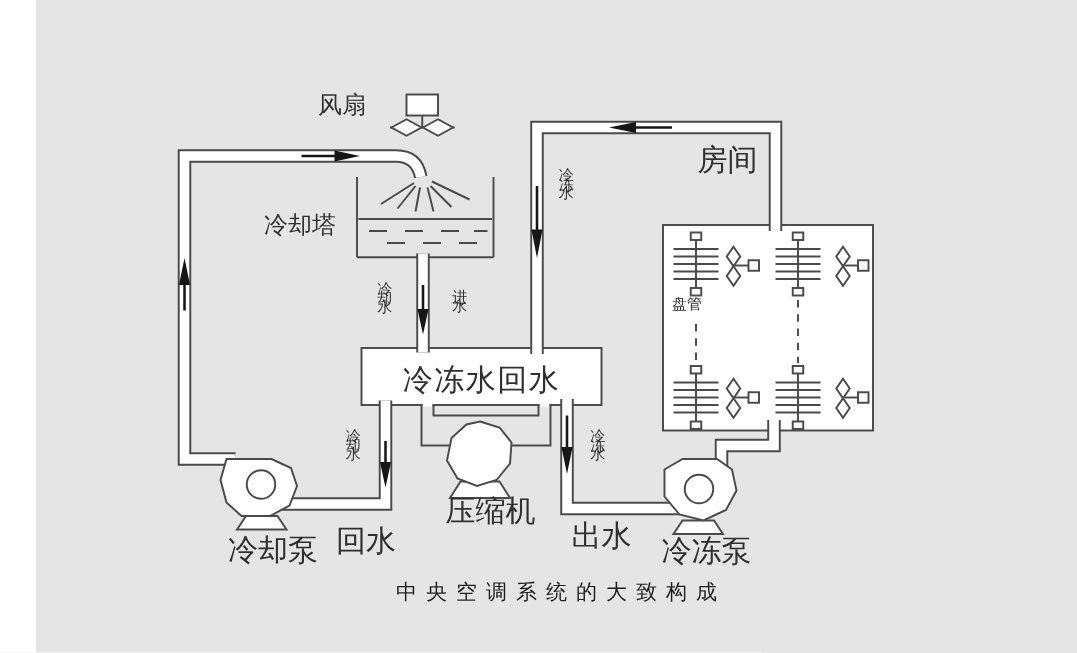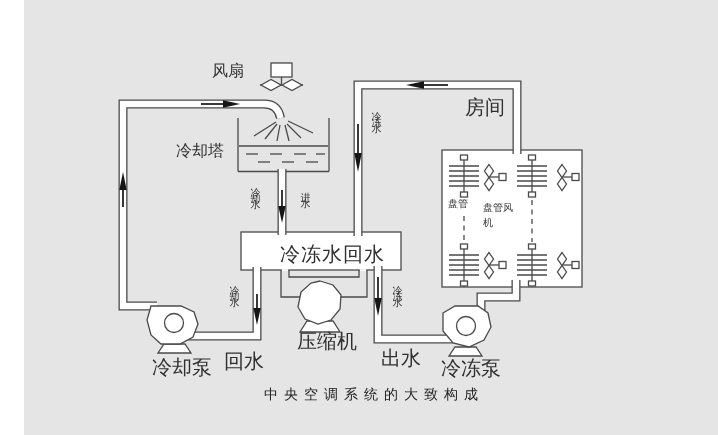--- a/index.html
+++ b/index.html
@@ -194,27 +194,26 @@
         <path class="ashaft" d="M334,124 V154"></path>
         <polygon class="arrow" points="330.3,153 334,172 337.7,153"></polygon>
       </g>
     </g>
   </svg>
 
   <div class="lbl fs16" style="left:188px;top:62px;">风扇</div>
   <div class="lbl fs16" style="left:152px;top:142px;">冷却塔</div>
   <div class="lbl fs14 vtext" style="left:226px;top:179px;">冷却水</div>
   <div class="lbl fs14 vtext" style="left:276px;top:184px;">进水</div>
-  <div class="lbl fs15" style="left:201px;top:243px;width:160px;text-align:right;letter-spacing:1px;">冷冻水回水</div>
+  <div class="lbl fs15" style="left:217px;top:243px;width:160px;text-align:center;letter-spacing:1px;">冷冻水回水</div>
   <div class="lbl fs14 vtext" style="left:205px;top:277px;">冷却水</div>
   <div class="lbl fs15" style="left:200px;top:350px;">回水</div>
   <div class="lbl fs15" style="left:128px;top:356px;">冷却泵</div>
   <div class="lbl fs15" style="left:273px;top:330px;">压缩机</div>
   <div class="lbl fs14 vtext" style="left:368px;top:277px;">冷冻水</div>
   <div class="lbl fs15" style="left:357px;top:347px;">出水</div>
   <div class="lbl fs15" style="left:417px;top:357px;">冷冻泵</div>
   <div class="lbl fs15" style="left:441px;top:96px;">房间</div>
   <div class="lbl fs14 vtext" style="left:347px;top:103px;">冷冻水</div>
   <div class="lbl fs14" style="left:424px;top:198px;">盘管</div>
-  <div class="lbl fs14 wrap2" style="left:459px;top:201px;">盘管风机</div>
   <div id="title">中央空调系统的大致构成</div>
 
 </div>
 
 </body></html>

